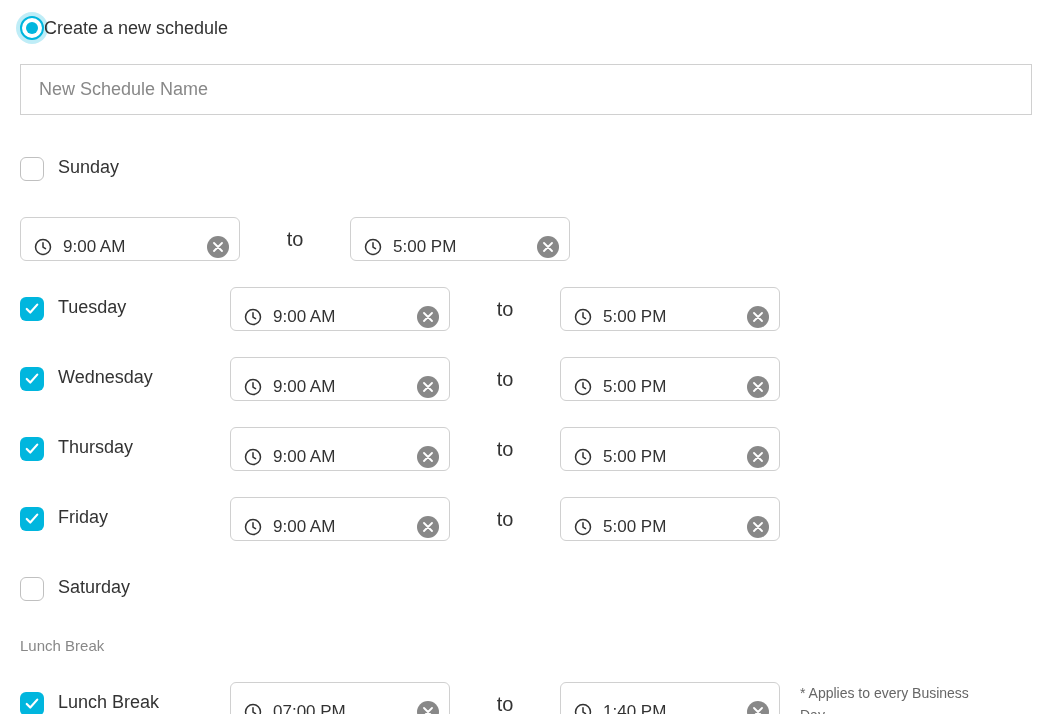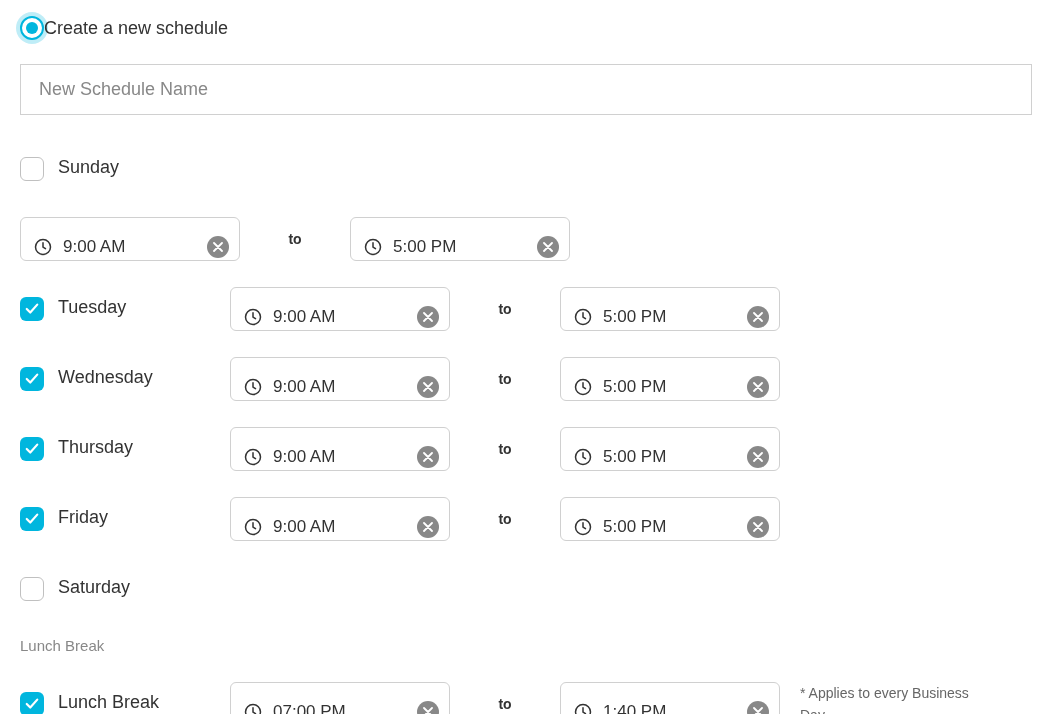--- a/index.html
+++ b/index.html
@@ -120,23 +120,22 @@
       flex-shrink: 0;
       cursor: pointer;
     }
     .clear-btn svg {
       width: 10px;
       height: 10px;
     }
     .to-label {
       width: 110px;
       text-align: center;
-      font-size: 14px;
-      color: #333;
-      font-weight: bold;
+      font-size: 20px;
+      color: #333;
     }
     .section-heading {
       font-size: 15px;
       color: #888;
       margin-top: 16px;
       margin-bottom: 28px;
     }
     .footnote {
       font-size: 14px;
       color: #666;

